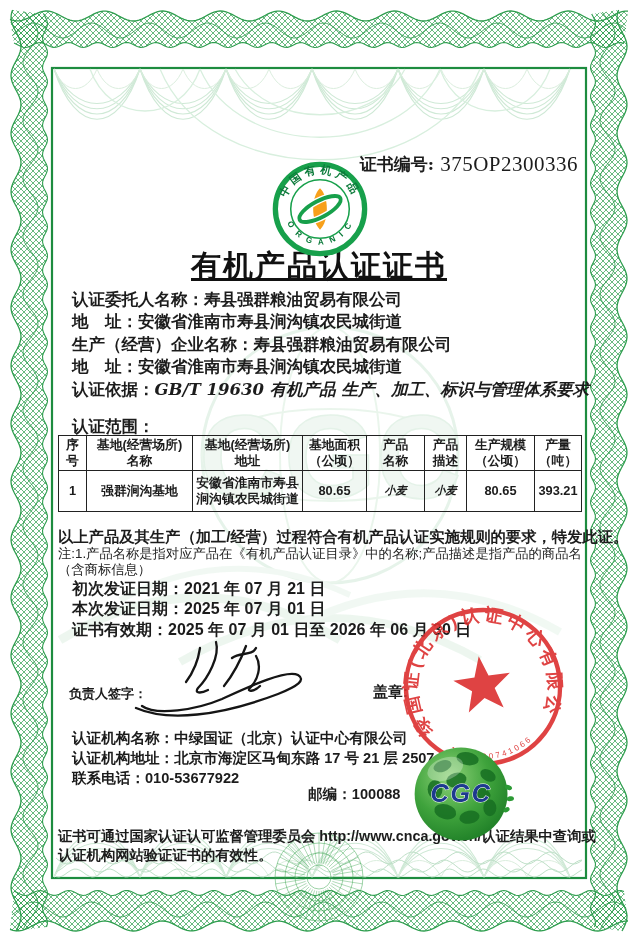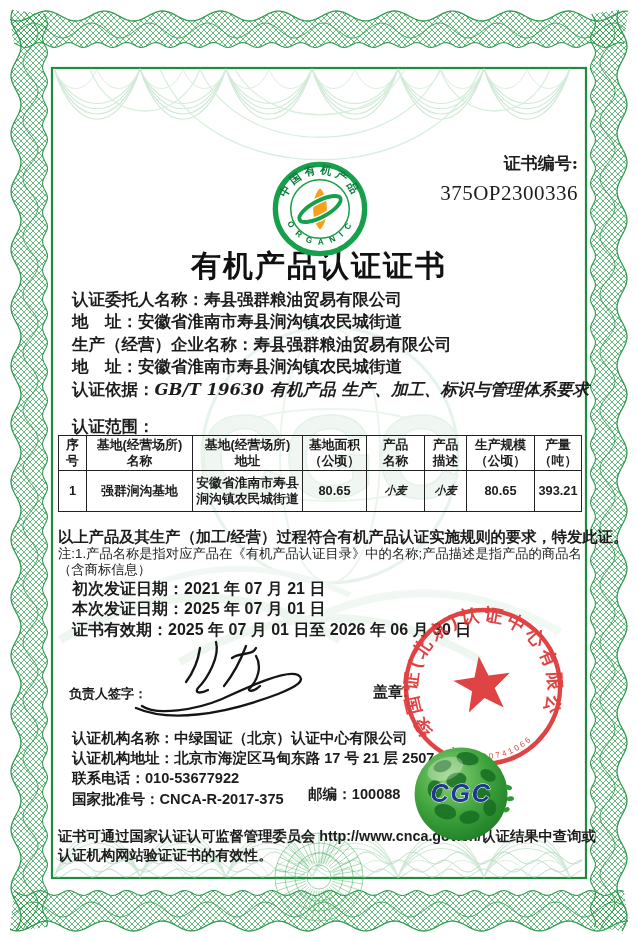--- a/index.html
+++ b/index.html
@@ -5,26 +5,26 @@
   html,body{margin:0;padding:0;background:#e8e8e8;}
   .page{
     position:relative;width:638px;height:941px;background:#ffffff;
     font-family:"Liberation Sans",sans-serif;color:#1c1c1c;overflow:hidden;
     margin:0 auto;
   }
   svg{display:block;}
   #bg-svg{position:absolute;left:0;top:0;z-index:0;}
   .content{position:absolute;left:0;top:0;width:638px;height:941px;z-index:2;}
 
-  .cert-no{position:absolute;top:152px;right:60px;display:flex;align-items:flex-end;gap:6px;flex-direction:column;}
+  .cert-no{position:absolute;top:152px;right:60px;display:flex;align-items:center;gap:6px;}
   .cert-no .lbl{font-size:17px;font-weight:700;font-family:"DejaVu Serif",serif;}
   .cert-no .val{font-size:21px;font-family:"Liberation Serif",serif;letter-spacing:.5px;}
 
   .title{position:absolute;top:246px;left:0;width:100%;text-align:center;
-    font-size:30px;font-weight:900;letter-spacing:2px;color:#111;}
+    font-size:30px;font-weight:900;letter-spacing:2px;color:#111;text-decoration:underline;}
 
   .info{position:absolute;left:72px;top:288px;line-height:22.4px;font-size:16.5px;font-weight:700;}
   .info .kai, .kai{font-family:"DejaVu Serif",serif;font-style:italic;font-weight:600;}
   .scope{position:absolute;left:72px;top:416px;font-size:16.5px;font-weight:700;}
 
   table.range{position:absolute;left:58px;top:435px;width:523px;border-collapse:collapse;
     table-layout:fixed;font-size:12.8px;text-align:center;}
   table.range th,table.range td{border:1.6px solid #222;padding:1px 1px;font-weight:700;line-height:16px;}
   table.range td{height:38px;}
   table.range .kai{font-size:11px;margin-left:32px;}
@@ -258,21 +258,20 @@
         <path d="M104,22 C112,16 124,20 128,12"></path>
         <path d="M128,20 C134,30 130,44 122,52 C118,56 126,56 132,50"></path>
         <path d="M8,72 C40,86 92,80 150,58 C170,50 178,44 170,39 C158,33 118,52 94,63 C68,74 28,80 14,70"></path>
       </g>
     </svg>
 
     <div class="issuer" style="top:729px">认证机构名称：中绿国证（北京）认证中心有限公司</div>
     <div class="issuer" style="top:749px">认证机构地址：北京市海淀区马甸东路 17 号 21 层 2507</div>
     <div class="issuer" style="top:769px">联系电话：010-53677922</div>
     <div class="postcode">邮编：100088</div>
-    <div class="issuer" style="top:790px">国家批准号：CNCA-R-2017-375</div>
 
     <div class="footer-line" style="top:827px">证书可通过国家认证认可监督管理委员会 http://www.cnca.gov.cn/认证结果中查询或</div>
     <div class="footer-line" style="top:846px">认证机构网站验证证书的有效性。</div>
   </div>
 
   <svg id="seal-svg" width="170" height="170" viewBox="0 0 170 170">
     <defs>
       <path id="sealArc" d="M 25.2,112.9 A 66,66 0 1 1 144.8,112.9"></path>
       <path id="sealCodeArc" d="M 39.8,141.2 A 72,72 0 0 0 130.2,141.2"></path>
     </defs>

